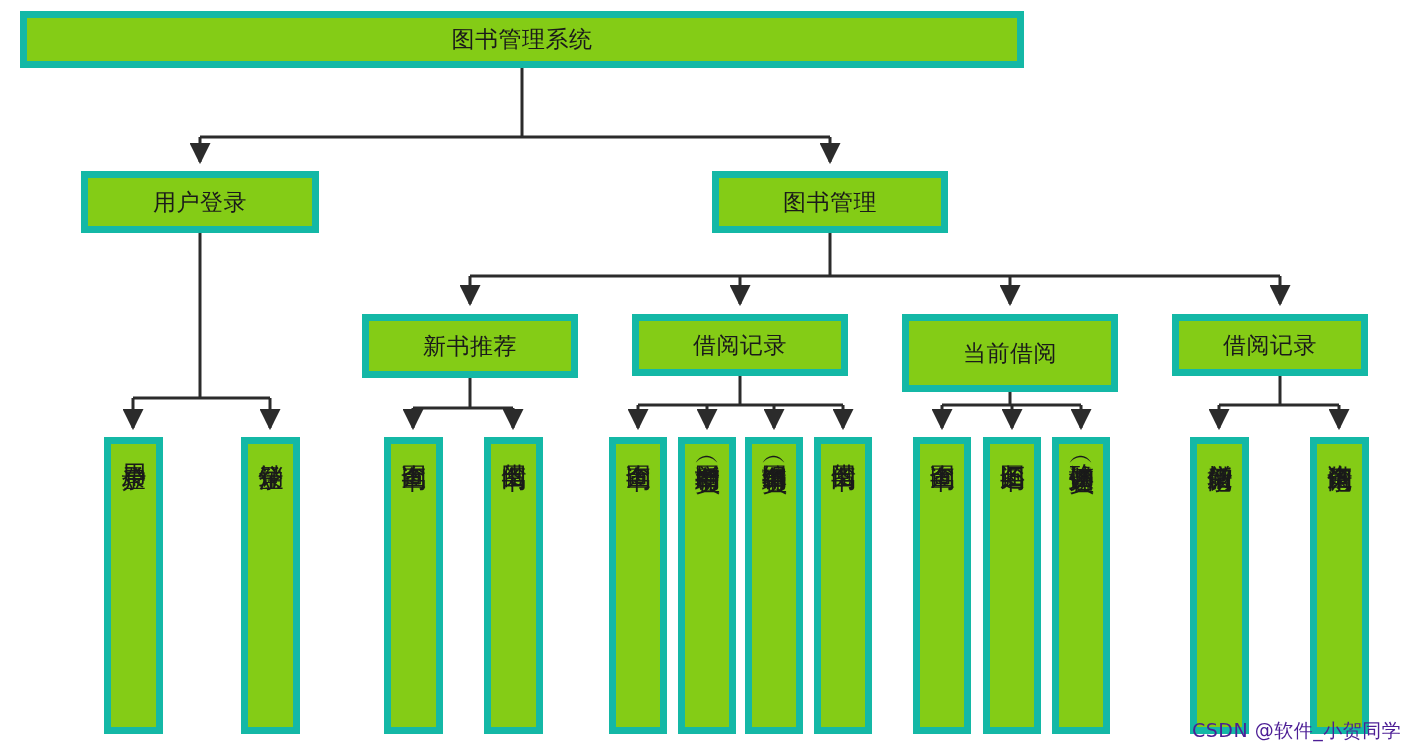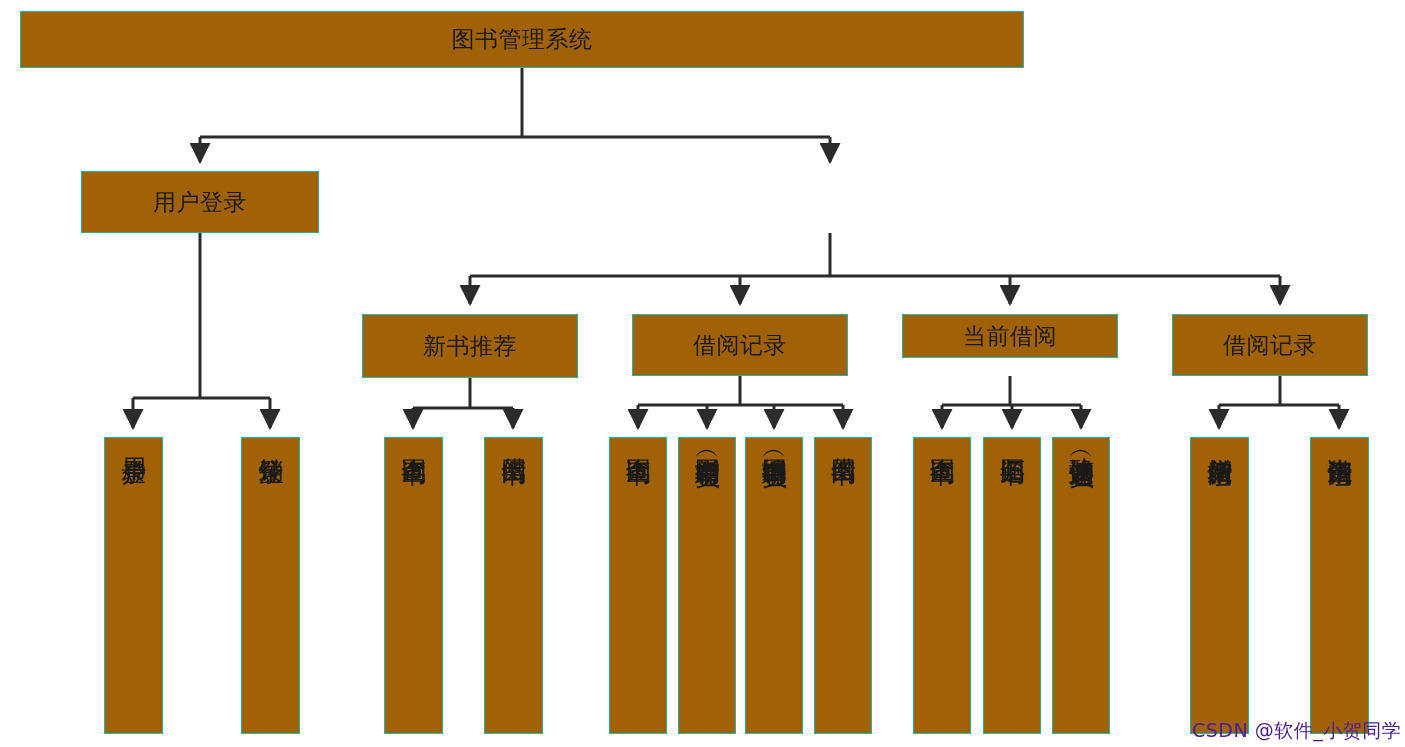--- a/index.html
+++ b/index.html
@@ -20,22 +20,22 @@
   #edges {
     position: absolute;
     left: 0;
     top: 0;
     width: 1405px;
     height: 747px;
   }
   .node {
     position: absolute;
     box-sizing: border-box;
-    background: #a16207;
-    border: 1px solid #14b8a6;
+    background: #84cc16;
+    border: 7px solid #14b8a6;
     display: flex;
     align-items: center;
     justify-content: center;
     color: #1a1a1a;
   }
   .node .label {
     display: block;
     text-align: center;
     line-height: 1.0;
     white-space: nowrap;
@@ -123,28 +123,31 @@
     </g>
   </svg>
 
   <div class="node root horiz" style="left:20px; top:11px; width:1004px; height:57px;">
     <span class="label">图书管理系统</span>
   </div>
 
   <div class="node horiz" style="left:81px; top:171px; width:238px; height:62px;">
     <span class="label">用户登录</span>
   </div>
+  <div class="node horiz" style="left:712px; top:171px; width:236px; height:62px;">
+    <span class="label">图书管理</span>
+  </div>
 
   <div class="node horiz" style="left:362px; top:314px; width:216px; height:64px;">
     <span class="label">新书推荐</span>
   </div>
   <div class="node horiz" style="left:632px; top:314px; width:216px; height:62px;">
     <span class="label">借阅记录</span>
   </div>
-  <div class="node horiz" style="left:902px; top:314px; width:216px; height:44px;">
+  <div class="node horiz" style="left:902px; top:314px; width:216px; height:78px;">
     <span class="label">当前借阅</span>
   </div>
   <div class="node horiz" style="left:1172px; top:314px; width:196px; height:62px;">
     <span class="label">借阅记录</span>
   </div>
 
   <div class="node vert" style="left:104px; top:437px; width:59px; height:297px;">
     <span class="label">用户登录</span>
   </div>
   <div class="node vert" style="left:241px; top:437px; width:59px; height:297px;">

